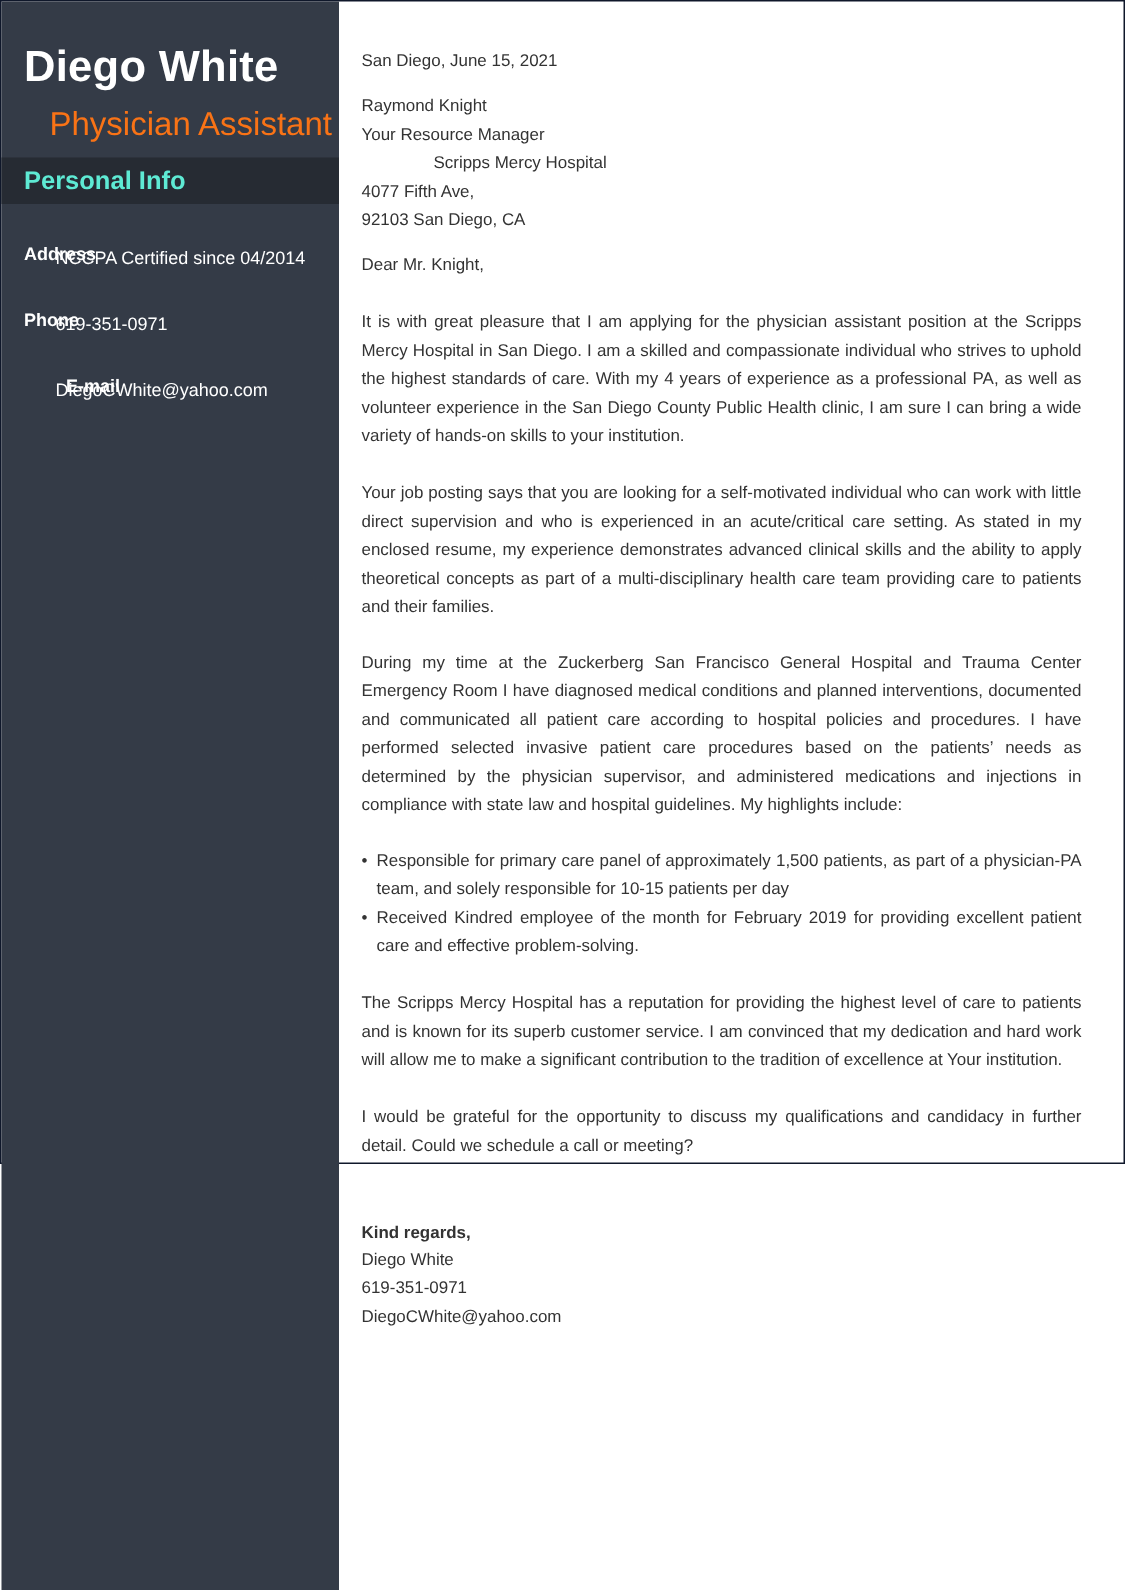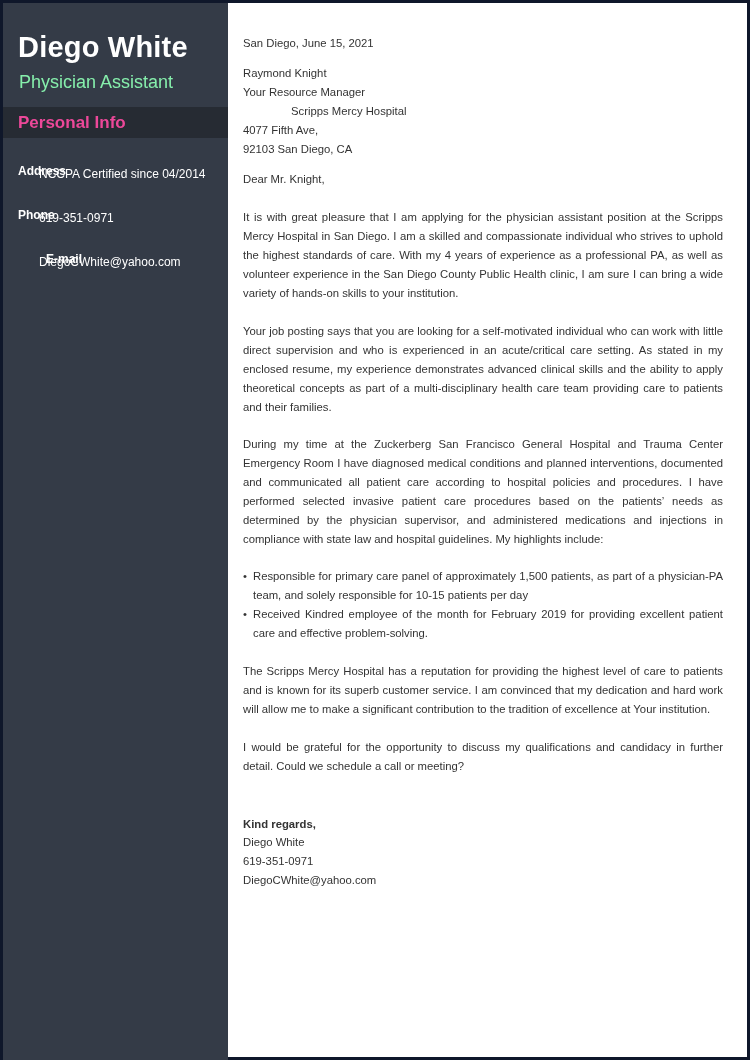--- a/index.html
+++ b/index.html
@@ -1,45 +1,45 @@
 <!DOCTYPE html>
 <html><head>
   <meta charset="utf-8">
   <style>
     * { margin: 0; padding: 0; box-sizing: border-box; }
     html, body { width: 750px; height: 1060px; overflow: hidden; background: #ffffff; }
     body { font-family: "Liberation Sans", sans-serif; position: relative; }
 
     .page {
-      position: absolute; left: 0; top: 0; width: 750px; height: 1060px;
-      border: 3px solid #0f172a;
+      position: absolute; left: 0; top: 0; width: 750px; height: 776px;
+      border: 1px solid #0f172a;
       background: #ffffff;
     }
 
     .sidebar {
       position: absolute; left: 0; top: 0; width: 225px; height: 1060px;
       background: #343b47;
       color: #ffffff;
     }
     .name {
       position: absolute; left: 15px; top: 28px;
       font-size: 29px; font-weight: bold; letter-spacing: 0.2px;
       color: #ffffff; white-space: nowrap;
     }
     .role {
-      position: absolute; left: 16px; top: 69px;
-      font-size: 18px; color: #86efac; white-space: nowrap;
+      position: absolute; left: 32px; top: 69px;
+      font-size: 22px; color: #f97316; white-space: nowrap;
     }
     .section-header {
       position: absolute; left: 0; top: 104px; width: 225px; height: 31px;
       background: #262b33;
     }
     .section-header span {
       position: absolute; left: 15px; top: 6px;
-      font-size: 17px; font-weight: bold; color: #ec4899; white-space: nowrap;
+      font-size: 17px; font-weight: bold; color: #5eead4; white-space: nowrap;
     }
     .info-label {
       position: absolute; left: 15px;
       font-size: 12px; font-weight: bold; color: #ffffff; white-space: nowrap; margin-top: 16px;
     }
     .info-value {
       position: absolute; left: 15px;
       font-size: 12px; color: #ffffff; white-space: nowrap; margin-left: 21px;
     }
 

